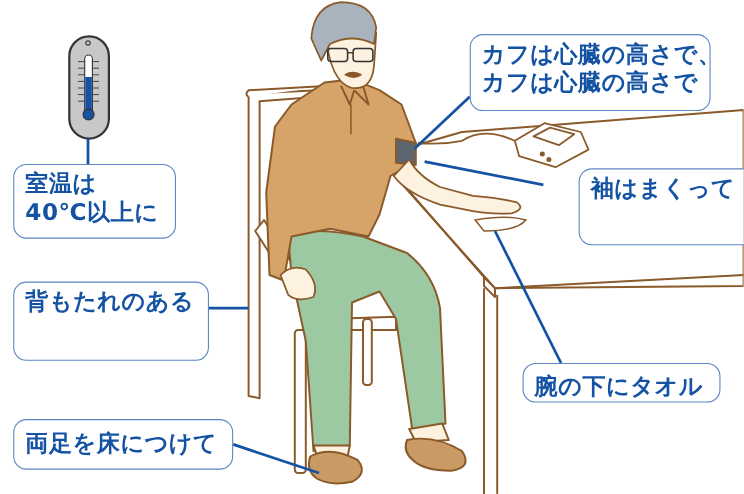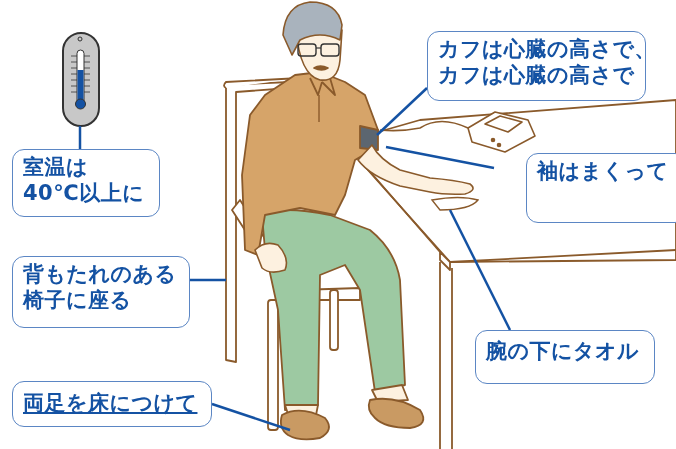--- a/index.html
+++ b/index.html
@@ -128,22 +128,21 @@
   <span>カフは心臓の高さで、</span>
   <span>カフは心臓の高さで</span>
 </div>
 
 <div class="callout" style="left:497px; top:153px; width:161px; height:70px;margin-left:29px;">
   <span>袖はまくって</span>
 </div>
 
 <div class="callout" style="left:12px; top:256px; width:178px; height:72px;">
   <span>背もたれのある</span>
-  <span>椅子に座る</span>
 </div>
 
-<div class="callout" style="left:475px; top:330px; width:180px; height:54px; line-height:32px;">
+<div class="callout" style="left:475px; top:330px; width:180px; height:36px; line-height:32px;">
   <span>腕の下にタオル</span>
 </div>
 
-<div class="callout" style="left:12px; top:381px; width:200px; height:46px; line-height:34px;text-decoration:underline;">
+<div class="callout" style="left:12px; top:381px; width:200px; height:46px; line-height:34px;">
   <span>両足を床につけて</span>
 </div>
 
 </body></html>

